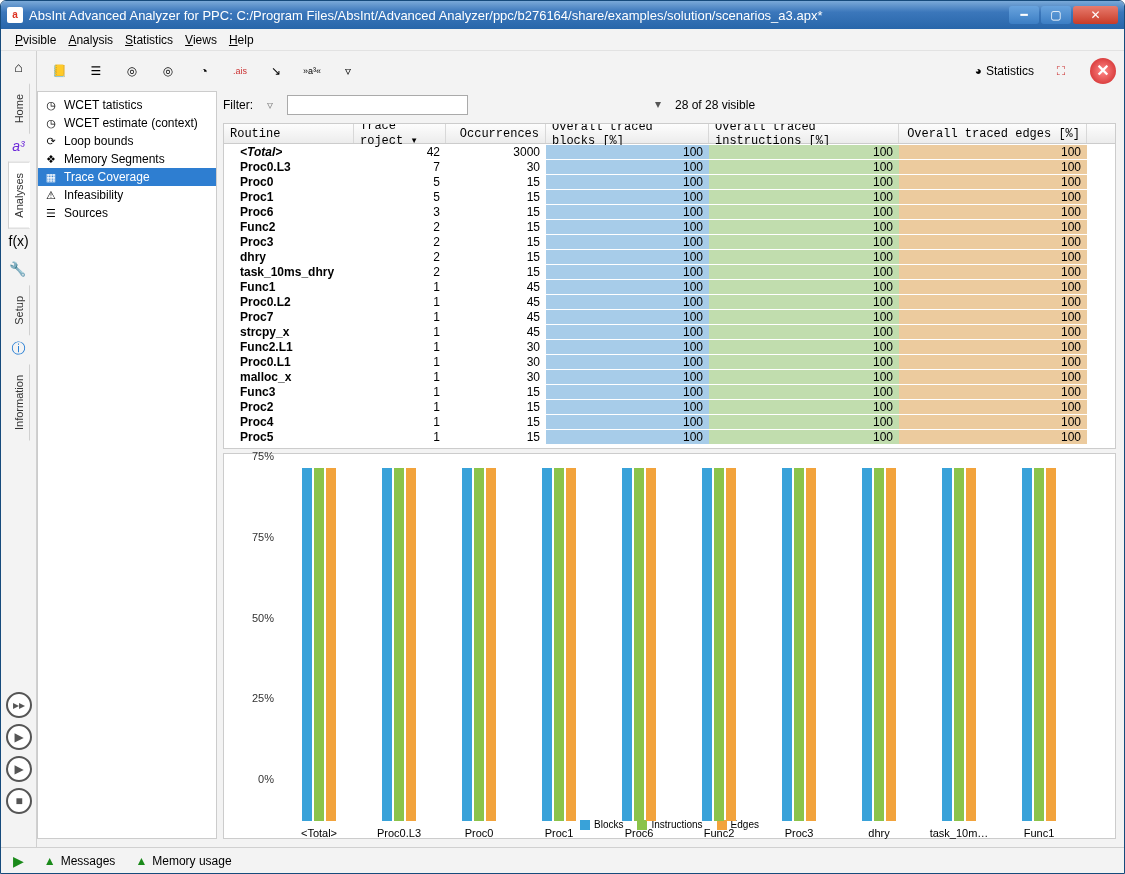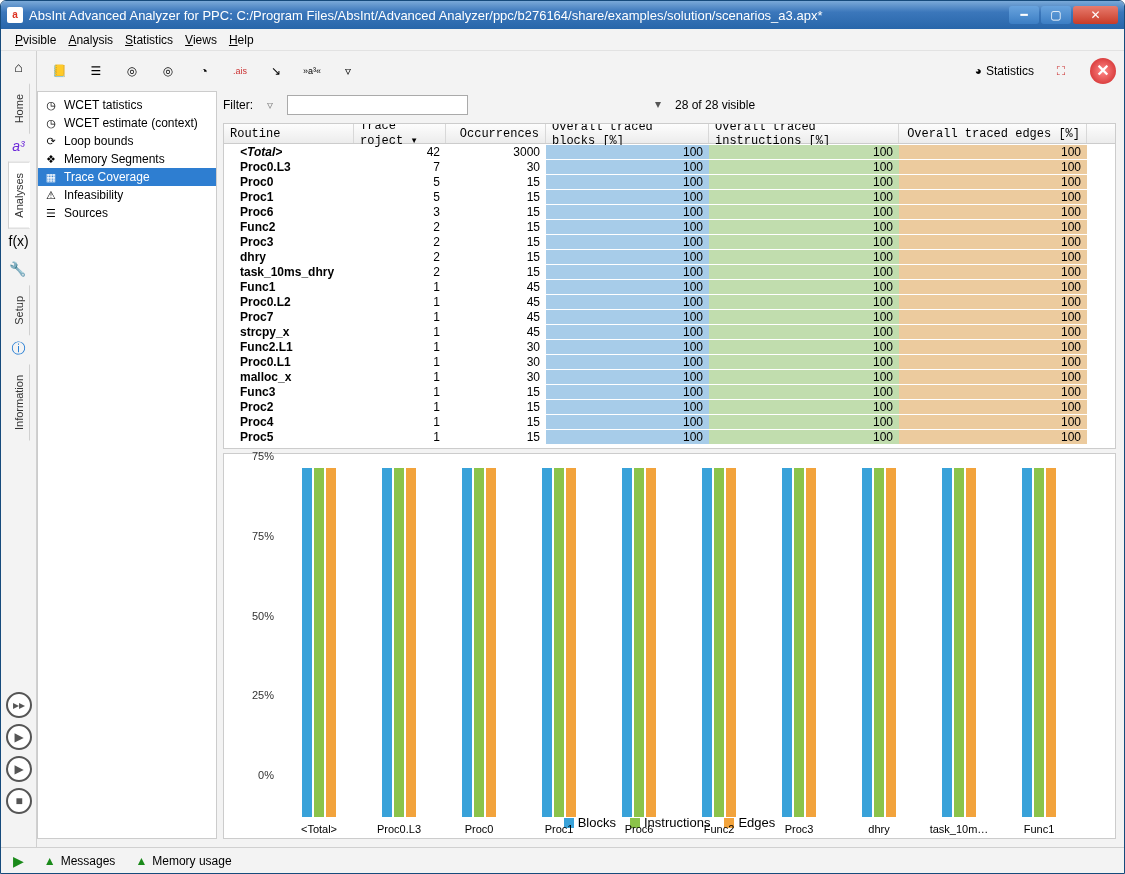--- a/index.html
+++ b/index.html
@@ -60,21 +60,21 @@
 
 .chartwrap{ flex:1; border:1px solid #ccc; background:#fff; padding:8px 8px 4px 8px; display:flex; flex-direction:column;}
 .chartarea{ flex:1; position:relative;}
 .ylab{ position:absolute; right:4px; font-size:11px; color:#333; transform:translateY(-50%);}
 .plot{ position:absolute; left:50px; right:4px; top:6px; bottom:24px;}
 .xgroup{ position:absolute; bottom:0; display:flex; gap:2px; align-items:flex-end;}
 .bar{ width:10px;}
 .bar.b1{ background:#39a2d9;} .bar.b2{ background:#8bc34a;} .bar.b3{ background:#f2a33c;}
 .xlab{ position:absolute; bottom:-18px; left:50%; transform:translateX(-50%); font-size:11px; white-space:nowrap;}
 .legend{ display:flex; gap:14px; justify-content:center; padding:4px 0;}
-.legend span{ display:flex; align-items:center; gap:4px; font-size:13px;}
+.legend span{ display:flex; align-items:center; gap:4px; font-size:10px;}
 .sw{ width:10px; height:10px;}
 
 .statusbar{ height:26px; background:#f3f3f3; border-top:1px solid #d0d0d0; display:flex; align-items:center; gap:20px; padding:0 12px;}
 .play{ color:#1a8a1a; font-size:14px;}
 .sbitm{ display:flex; align-items:center; gap:5px; font-size:11px;}
 .tri{ color:#1a8a1a;}
 
 .leftcontrols{ position:absolute; left:6px; bottom:60px; display:flex; flex-direction:column; gap:6px;}
 .circ{ width:26px; height:26px; border:2px solid #555; border-radius:50%; display:flex; align-items:center; justify-content:center; background:#fff; color:#555; font-size:12px;}
 </style>

